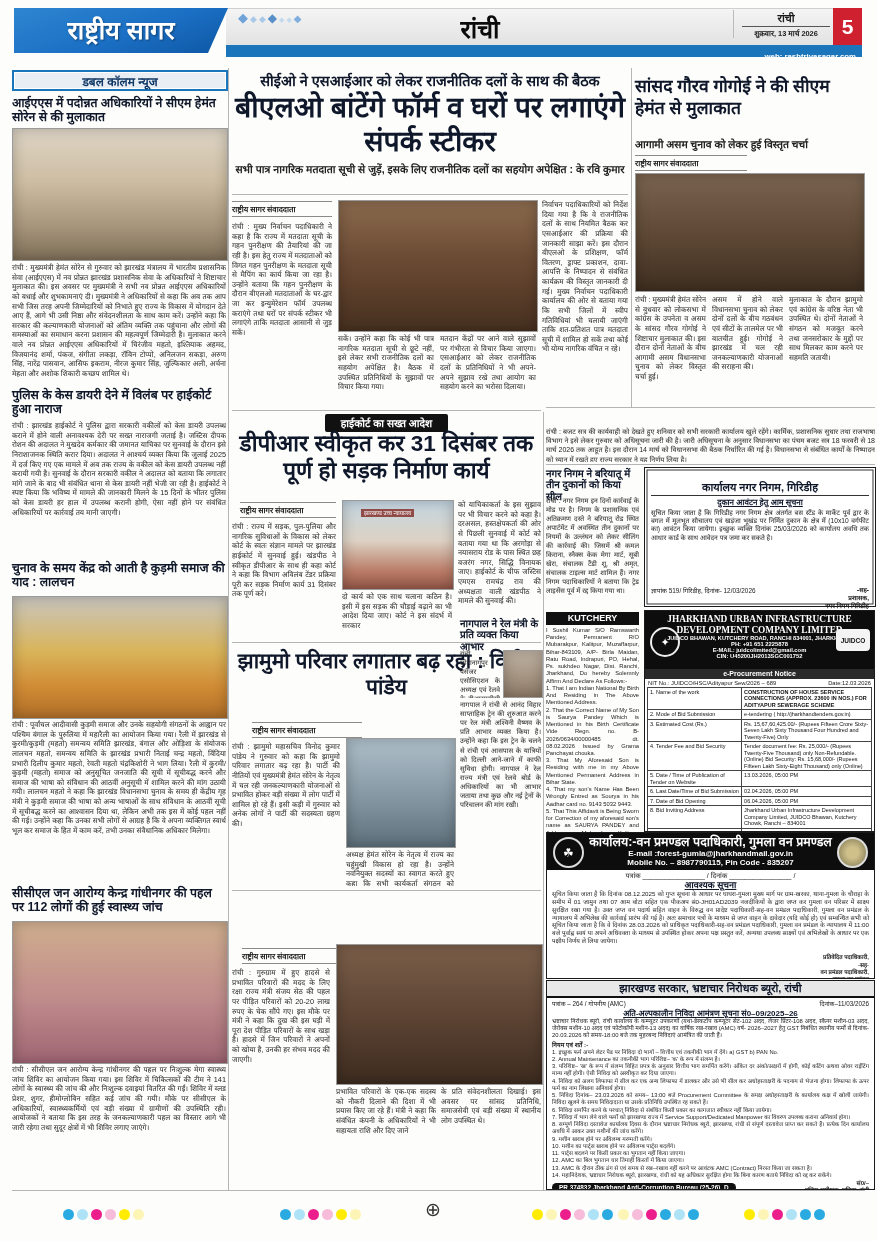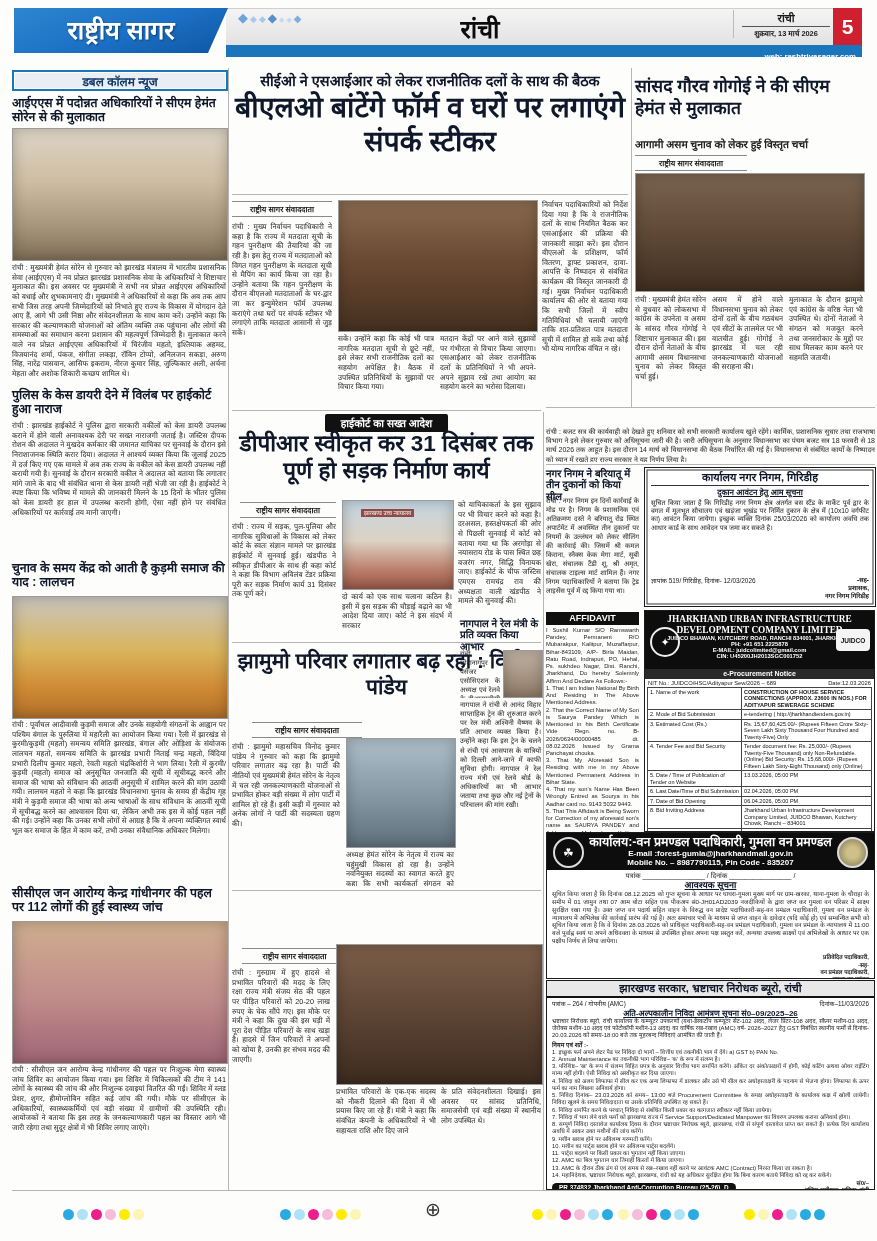--- a/index.html
+++ b/index.html
@@ -2,21 +2,21 @@
 <html><head>
 <meta charset="utf-8">
 <style>
   html,body{margin:0;padding:0;background:#9a9a9a;}
   #page{position:relative;width:877px;height:1241px;background:#fdfdfb;margin:0 auto;overflow:hidden;
         font-family:"Liberation Sans",sans-serif;color:#1a1a1a;}
   .abs{position:absolute;}
   .hl{font-weight:bold;color:#0f172a;line-height:1.14;}
   .ctr{text-align:center;}
   .bt{font-size:7.3px;line-height:1.32;text-align:justify;color:#262626;overflow:hidden;}
-  .byline{font-size:7.8px;font-weight:bold;text-align:center;border-top:1px solid #8a8a8a;border-bottom:1px solid #8a8a8a;padding:2px 0;color:#222;}
+  .byline{font-size:7.8px;font-weight:bold;text-align:left;border-top:1px solid #8a8a8a;border-bottom:1px solid #8a8a8a;padding:2px 0;color:#222;font-family:Liberation Serif, serif;}
   .photo{border:1px solid #9b9b9b;box-shadow:inset 0 0 14px rgba(0,0,0,.25);}
   .vr{width:1px;background:#b5b5b5;}
   .hr{height:1px;background:#b5b5b5;}
   .ph-group{background:linear-gradient(180deg,#ded5c6 0%,#cdbda2 40%,#a5947a 75%,#7e6e57 100%);}
   .ph-meeting{background:linear-gradient(180deg,#8a6a4e 0%,#6b4a33 45%,#46301f 100%);}
   .ph-rally{background:linear-gradient(180deg,#c9c6bf 0%,#d9b45a 45%,#d08a34 75%,#b06f28 100%);}
   .ph-health{background:linear-gradient(180deg,#cfae8e 0%,#c08b8b 55%,#9e6573 100%);}
   .ph-court{background:linear-gradient(180deg,#c4d6e2 0%,#ddd2c4 45%,#b97b66 80%,#96584a 100%);}
   .ph-portrait{background:linear-gradient(180deg,#aebfca 0%,#80929e 60%,#5d6f7a 100%);}
   .ph-cheque{background:linear-gradient(180deg,#7a5e49 0%,#5a4232 55%,#3c2b1f 100%);}
@@ -79,20 +79,21 @@
   <div class="abs hl" style="left:12px;top:561px;width:214px;font-size:12.3px;">चुनाव के समय केंद्र को आती है कुड़मी समाज की याद : लालचन</div>
   <div class="abs photo ph-rally" style="left:12px;top:596px;width:214px;height:121px;"></div>
   <div class="abs bt" style="left:12px;top:720px;width:214px;height:163px;">रांची : पूर्वांचल आदीवासी कुड़मी समाज और उनके सहयोगी संगठनों के आह्वान पर पश्चिम बंगाल के पुरुलिया में महारैली का आयोजन किया गया। रैली में झारखंड से कुरमी/कुड़मी (महतो) समन्वय समिति झारखंड, बंगाल और ओड़िशा के संयोजक लालचन महतो, समन्वय समिति के झारखंड प्रभारी निताई चन्द्र महतो, बिंदिया प्रभारी दिलीप कुमार महतो, रेवती महतो चंद्रकिशोरी ने भाग लिया। रैली में कुरमी/कुड़मी (महतो) समाज को अनुसूचित जनजाति की सूची में सूचीबद्ध करने और समाज की भाषा को संविधान की आठवीं अनुसूची में शामिल करने की मांग उठायी गयी। लालचन महतो ने कहा कि झारखंड विधानसभा चुनाव के समय ही केंद्रीय गृह मंत्री ने कुड़मी समाज की भाषा को अन्य भाषाओं के साथ संविधान के आठवीं सूची में सूचीबद्ध करने का आश्वासन दिया था, लेकिन अभी तक इस में कोई पहल नहीं की गई। उन्होंने कहा कि उनका सभी लोगों से आग्रह है कि वे अपना व्यक्तिगत स्वार्थ भूल कर समाज के हित में काम करें, तभी उनका संवैधानिक अधिकार मिलेगा।</div>
 
   <div class="abs hl" style="left:12px;top:886px;width:214px;font-size:12.3px;">सीसीएल जन आरोग्य केन्द्र गांधीनगर की पहल पर 112 लोगों की हुई स्वास्थ्य जांच</div>
   <div class="abs photo ph-health" style="left:12px;top:921px;width:214px;height:141px;"></div>
   <div class="abs bt" style="left:12px;top:1065px;width:214px;height:123px;">रांची : सीसीएल जन आरोग्य केन्द्र गांधीनगर की पहल पर निःशुल्क मेगा स्वास्थ्य जांच शिविर का आयोजन किया गया। इस शिविर में चिकित्सकों की टीम ने 141 लोगों के स्वास्थ्य की जांच की और निःशुल्क दवाइयां वितरित की गईं। शिविर में ब्लड प्रेशर, शुगर, हीमोग्लोबिन सहित कई जांच की गयी। मौके पर सीसीएल के अधिकारियों, स्वास्थ्यकर्मियों एवं बड़ी संख्या में ग्रामीणों की उपस्थिति रही। आयोजकों ने बताया कि इस तरह के जनकल्याणकारी पहल का विस्तार आगे भी जारी रहेगा तथा सुदूर क्षेत्रों में भी शिविर लगाए जाएंगे।</div>
 
   <div class="abs hl ctr" style="left:232px;top:73px;width:396px;font-size:14.5px;">सीईओ ने एसआईआर को लेकर राजनीतिक दलों के साथ की बैठक</div>
   <div class="abs hl ctr" style="left:232px;top:91px;width:396px;font-size:28.5px;line-height:1.18;">बीएलओ बांटेंगे फॉर्म व घरों पर लगाएंगे संपर्क स्टीकर</div>
+  <div class="abs hl ctr" style="left:232px;top:163px;width:396px;font-size:10.6px;color:#222;">सभी पात्र नागरिक मतदाता सूची से जुड़ें, इसके लिए राजनीतिक दलों का सहयोग अपेक्षित : के रवि कुमार</div>
   <div class="abs byline" style="left:232px;top:201px;width:100px;">राष्ट्रीय सागर संवाददाता</div>
   <div class="abs photo ph-meeting" style="left:338px;top:200px;width:198px;height:130px;"></div>
   <div class="abs bt" style="left:232px;top:222px;width:100px;height:196px;">रांची : मुख्य निर्वाचन पदाधिकारी ने कहा है कि राज्य में मतदाता सूची के गहन पुनरीक्षण की तैयारियां की जा रही है। इस हेतु राज्य में मतदाताओं को विगत गहन पुनरीक्षण के मतदाता सूची से मैपिंग का कार्य किया जा रहा है। उन्होंने बताया कि गहन पुनरीक्षण के दौरान बीएलओ मतदाताओं के घर-द्वार जा कर इन्युमेरेशन फॉर्म उपलब्ध कराएंगे तथा घरों पर संपर्क स्टीकर भी लगाएंगे ताकि मतदाता आसानी से जुड़ सकें।</div>
   <div class="abs bt" style="left:338px;top:334px;width:96px;height:84px;">सकें। उन्होंने कहा कि कोई भी पात्र नागरिक मतदाता सूची से छूटे नहीं, इसे लेकर सभी राजनीतिक दलों का सहयोग अपेक्षित है। बैठक में उपस्थित प्रतिनिधियों के सुझावों पर विचार किया गया।</div>
   <div class="abs bt" style="left:440px;top:334px;width:96px;height:84px;">मतदान केंद्रों पर आने वाले सुझावों पर गंभीरता से विचार किया जाएगा। एसआईआर को लेकर राजनीतिक दलों के प्रतिनिधियों ने भी अपने-अपने सुझाव रखे तथा आयोग का सहयोग करने का भरोसा दिलाया।</div>
   <div class="abs bt" style="left:542px;top:200px;width:86px;height:218px;">निर्वाचन पदाधिकारियों को निर्देश दिया गया है कि वे राजनीतिक दलों के साथ नियमित बैठक कर एसआईआर की प्रक्रिया की जानकारी साझा करें। इस दौरान बीएलओ के प्रशिक्षण, फॉर्म वितरण, ड्राफ्ट प्रकाशन, दावा-आपत्ति के निष्पादन से संबंधित कार्यक्रम की विस्तृत जानकारी दी गई। मुख्य निर्वाचन पदाधिकारी कार्यालय की ओर से बताया गया कि सभी जिलों में स्वीप गतिविधियां भी चलायी जाएंगी ताकि शत-प्रतिशत पात्र मतदाता सूची में शामिल हो सकें तथा कोई भी योग्य नागरिक वंचित न रहे।</div>
 
   <div class="abs hl" style="left:635px;top:76px;width:228px;font-size:17.5px;line-height:1.25;">सांसद गौरव गोगोई ने की सीएम हेमंत से मुलाकात</div>
   <div class="abs hl" style="left:635px;top:139px;width:228px;font-size:10.5px;color:#222;">आगामी असम चुनाव को लेकर हुई विस्तृत चर्चा</div>
   <div class="abs byline" style="left:635px;top:155px;width:112px;">राष्ट्रीय सागर संवाददाता</div>
@@ -128,34 +129,34 @@
 
   <div class="abs byline" style="left:242px;top:948px;width:105px;">राष्ट्रीय सागर संवाददाता</div>
   <div class="abs photo ph-cheque" style="left:336px;top:944px;width:205px;height:139px;"></div>
   <div class="abs bt" style="left:232px;top:968px;width:98px;height:220px;">रांची : गुरुग्राम में हुए हादसे से प्रभावित परिवारों की मदद के लिए रक्षा राज्य मंत्री संजय सेठ की पहल पर पीड़ित परिवारों को 20-20 लाख रुपए के चेक सौंपे गए। इस मौके पर मंत्री ने कहा कि दुख की इस घड़ी में पूरा देश पीड़ित परिवारों के साथ खड़ा है। हादसे में जिन परिवारों ने अपनों को खोया है, उनकी हर संभव मदद की जाएगी।</div>
   <div class="abs bt" style="left:336px;top:1087px;width:100px;height:101px;">प्रभावित परिवारों के एक-एक सदस्य को नौकरी दिलाने की दिशा में भी प्रयास किए जा रहे हैं। मंत्री ने कहा कि संबंधित कंपनी के अधिकारियों ने भी सहायता राशि और दिए जाने</div>
   <div class="abs bt" style="left:441px;top:1087px;width:100px;height:101px;">के प्रति संवेदनशीलता दिखाई। इस अवसर पर सांसद प्रतिनिधि, समाजसेवी एवं बड़ी संख्या में स्थानीय लोग उपस्थित थे।</div>
 
   <div class="abs hl" style="left:546px;top:468px;width:93px;font-size:10px;">नगर निगम ने बरियातू में तीन दुकानों को किया सील</div>
   <div class="abs bt" style="left:546px;top:497px;width:93px;height:110px;font-size:6.8px;">रांची : नगर निगम इन दिनों कार्रवाई के मोड पर है। निगम के प्रशासनिक एवं अतिक्रमण दस्ते ने बरियातू रोड स्थित अपार्टमेंट में अवस्थित तीन दुकानों पर नियमों के उल्लंघन को लेकर सीलिंग की कार्रवाई की। जिसमें श्री कमल किराना, स्नैक्स केक मेगा मार्ट, सूबी खेरा, संचालक टैंडी शू, श्री अमृत, संचालक टाइल्स मार्ट शामिल हैं। नगर निगम पदाधिकारियों ने बताया कि ट्रेड लाइसेंस पूर्व में रद्द किया गया था।</div>
 
-  <div class="abs adbox" style="left:644px;top:467px;width:232px;height:140px;padding:3px 6px;box-sizing:border-box;box-shadow:inset 0 0 0 1.5px #fff, inset 0 0 0 2.5px #333;">
+  <div class="abs adbox" style="left:644px;top:467px;width:232px;height:140px;padding:13px 6px;box-sizing:border-box;box-shadow:inset 0 0 0 1.5px #fff, inset 0 0 0 2.5px #333;">
     <div class="hl ctr" style="font-size:11px;border-bottom:1px solid #333;padding-bottom:1px;">कार्यालय नगर निगम, गिरिडीह</div>
     <div class="hl ctr" style="font-size:8px;text-decoration:underline;margin:2px 0;">दुकान आवंटन हेतु आम सूचना</div>
     <div class="tiny" style="height:74px;font-size:6.7px;">सूचित किया जाता है कि गिरिडीह नगर निगम क्षेत्र अंतर्गत बस स्टैंड के मार्केट पूर्व द्वार के बगल में मूलभूत सौचालय एवं खड़ंजा भूखंड पर निर्मित दुकान के क्षेत्र में (10x10 वर्गफीट का) आवंटन किया जायेगा। इच्छुक व्यक्ति दिनांक 25/03/2026 को कार्यालय अवधि तक आधार कार्ड के साथ आवेदन पत्र जमा कर सकते है।</div>
     <div style="display:flex;justify-content:space-between;margin-top:3px;">
       <span style="font-size:6.4px;">ज्ञापांक 519/ गिरिडीह, दिनांक- 12/03/2026</span>
       <span class="sig">
         <span>-सह-</span><br><span>प्रशासक,</span><br><span>नगर निगम गिरिडीह</span>
       </span>
     </div>
   </div>
 
   <div class="abs" style="left:546px;top:612px;width:93px;height:234px;overflow:hidden;">
-    <div class="blackbar" style="font-size:9px;height:13px;line-height:13px;">AFFIDAVIT</div>
+    <div class="blackbar" style="font-size:9px;height:13px;line-height:13px;">KUTCHERY</div>
     <div class="tiny" style="font-size:5.8px;margin-top:2px;">I Sushil Kumar S/O Ramswarth Pandey, Permanent R/O Mubarakpur, Kalitpur, Muzaffarpur, Bihar-843109, A/P- Birla Maidan, Ratu Road, Indrapuri, PO, Hehal, Ps. sukhdeo Nagar, Dist. Ranchi, Jharkhand, Do hereby Solemnly Affirm And Declare As Follows:-</div>
     <div class="tiny" style="font-size:5.8px;">1. That I am Indian National By Birth And Residing in The Above Mentioned Address.</div>
     <div class="tiny" style="font-size:5.8px;">2. That the Correct Name of My Son is Saurya Pandey Which is Mentioned in his Birth Certificate Vide Regn. no. B-2026/0634/00000485 dt. 08.02.2026 Issued by Grama Panchayat chouka.</div>
     <div class="tiny" style="font-size:5.8px;">3. That My Aforesaid Son is Residing with me in my Above Mentioned Permanent Address in Bihar State.</div>
     <div class="tiny" style="font-size:5.8px;">4. That my son's Name Has Been Wrongly Entred as Sourya in his Aadhar card no. 9143 5032 9443.</div>
     <div class="tiny" style="font-size:5.8px;">5. That This Affidavit is Being Sworn for Correction of my aforesaid son's name as SAURYA PANDEY and Address as Mubarakpur, Kalitpur, Muzaffarpur, bihar-843109 in his Aadhar card.</div>
 
   </div>
 
   <div class="abs adbox" style="left:644px;top:610px;width:229px;height:220px;overflow:hidden;">

